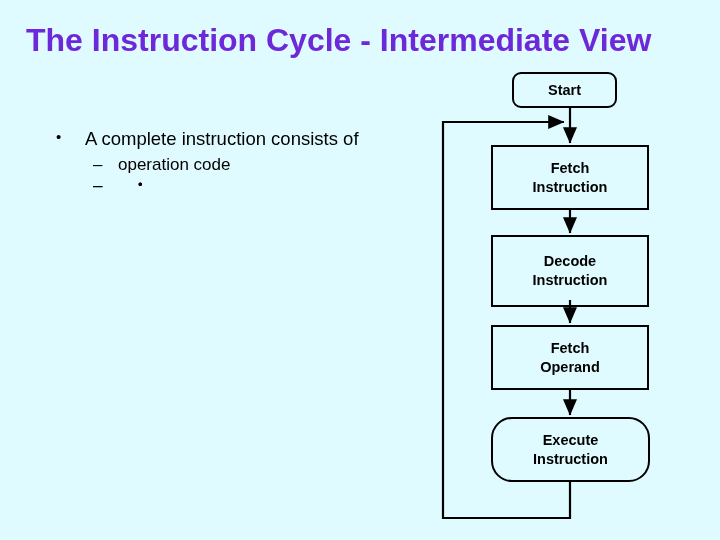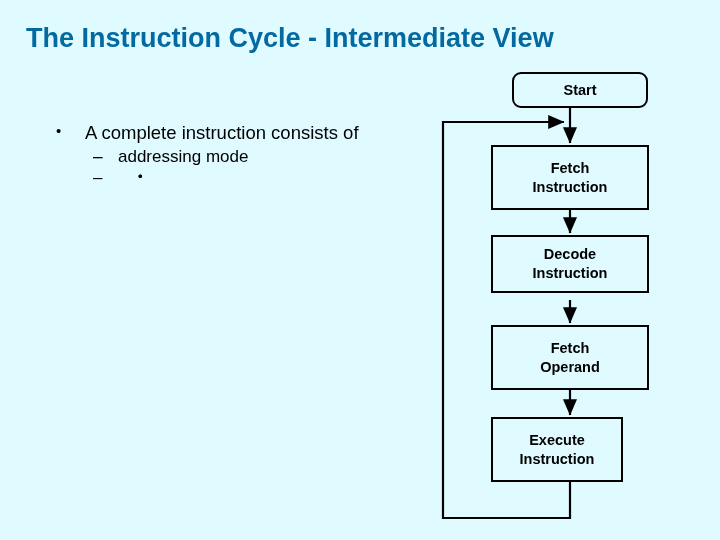--- a/index.html
+++ b/index.html
@@ -21,23 +21,23 @@
     width: 720px;
     height: 540px;
   }
 
   
   #slide-title {
     position: absolute;
     left: 26px;
     top: 24px;
     width: 672px;
-    font-size: 27px;
+    font-size: 32px;
     font-weight: bold;
-    color: #0369a1;
+    color: #6d28d9;
     letter-spacing: 0px;
     white-space: nowrap;
     line-height: 1.05;
   }
 
   
   #body-list {
     position: absolute;
     left: 56px;
     top: 122px;
@@ -49,20 +49,21 @@
     line-height: 1.16;
   }
   .bl .mk {
     position: absolute;
     left: 0;
     top: 0;
     color: #000;
   }
   .bl .tx {
     display: block;
+    margin-top: 6px;
   }
 
   
   .lvl1 {
     font-size: 18.5px;
     padding-left: 29px;
     margin-bottom: 4px;
   }
   .lvl1 .mk { font-size: 15px; line-height: 1.25; }
 
@@ -99,25 +100,25 @@
     text-align: center;
     font-size: 14.5px;
     font-weight: bold;
     color: #000;
     line-height: 1.28;
     box-sizing: border-box;
   }
   .fbox.rounded {
     border-radius: 9px;
   }
-  #box-start      { left: 512px; top: 72px;  width: 136px; height: 36px; }
+  #box-start      { left: 512px; top: 72px;  width: 105px; height: 36px; }
   #box-fetch-inst { left: 491px; top: 145px; width: 158px; height: 65px; }
-  #box-decode     { left: 491px; top: 235px; width: 158px; height: 58px; }
+  #box-decode     { left: 491px; top: 235px; width: 158px; height: 72px; }
   #box-fetch-op   { left: 491px; top: 325px; width: 158px; height: 65px; }
-  #box-execute    { left: 491px; top: 417px; width: 132px; height: 65px; }
+  #box-execute    { left: 491px; top: 417px; width: 159px; height: 65px; border-radius: 21px; }
 
   #fc-svg {
     position: absolute;
     left: 0; top: 0;
     width: 720px;
     height: 540px;
     pointer-events: none;
   }
 </style>
 </head>
@@ -129,25 +130,25 @@
 
   <div id="body-list">
 
     <div class="bl lvl1">
       <span class="mk">•</span>
       <span class="tx">A complete instruction consists of</span>
     </div>
 
     <div class="bl lvl2">
       <span class="mk">–</span>
+      <span class="tx">operation code</span>
     </div>
 
     <div class="bl lvl2">
       <span class="mk">–</span>
-      <span class="tx">addressing mode</span>
     </div>
 
     <div class="bl lvl2">
       <span class="mk">–</span>
     </div>
 
     <div class="bl lvl3">
       <span class="mk">•</span>
     </div>
 

